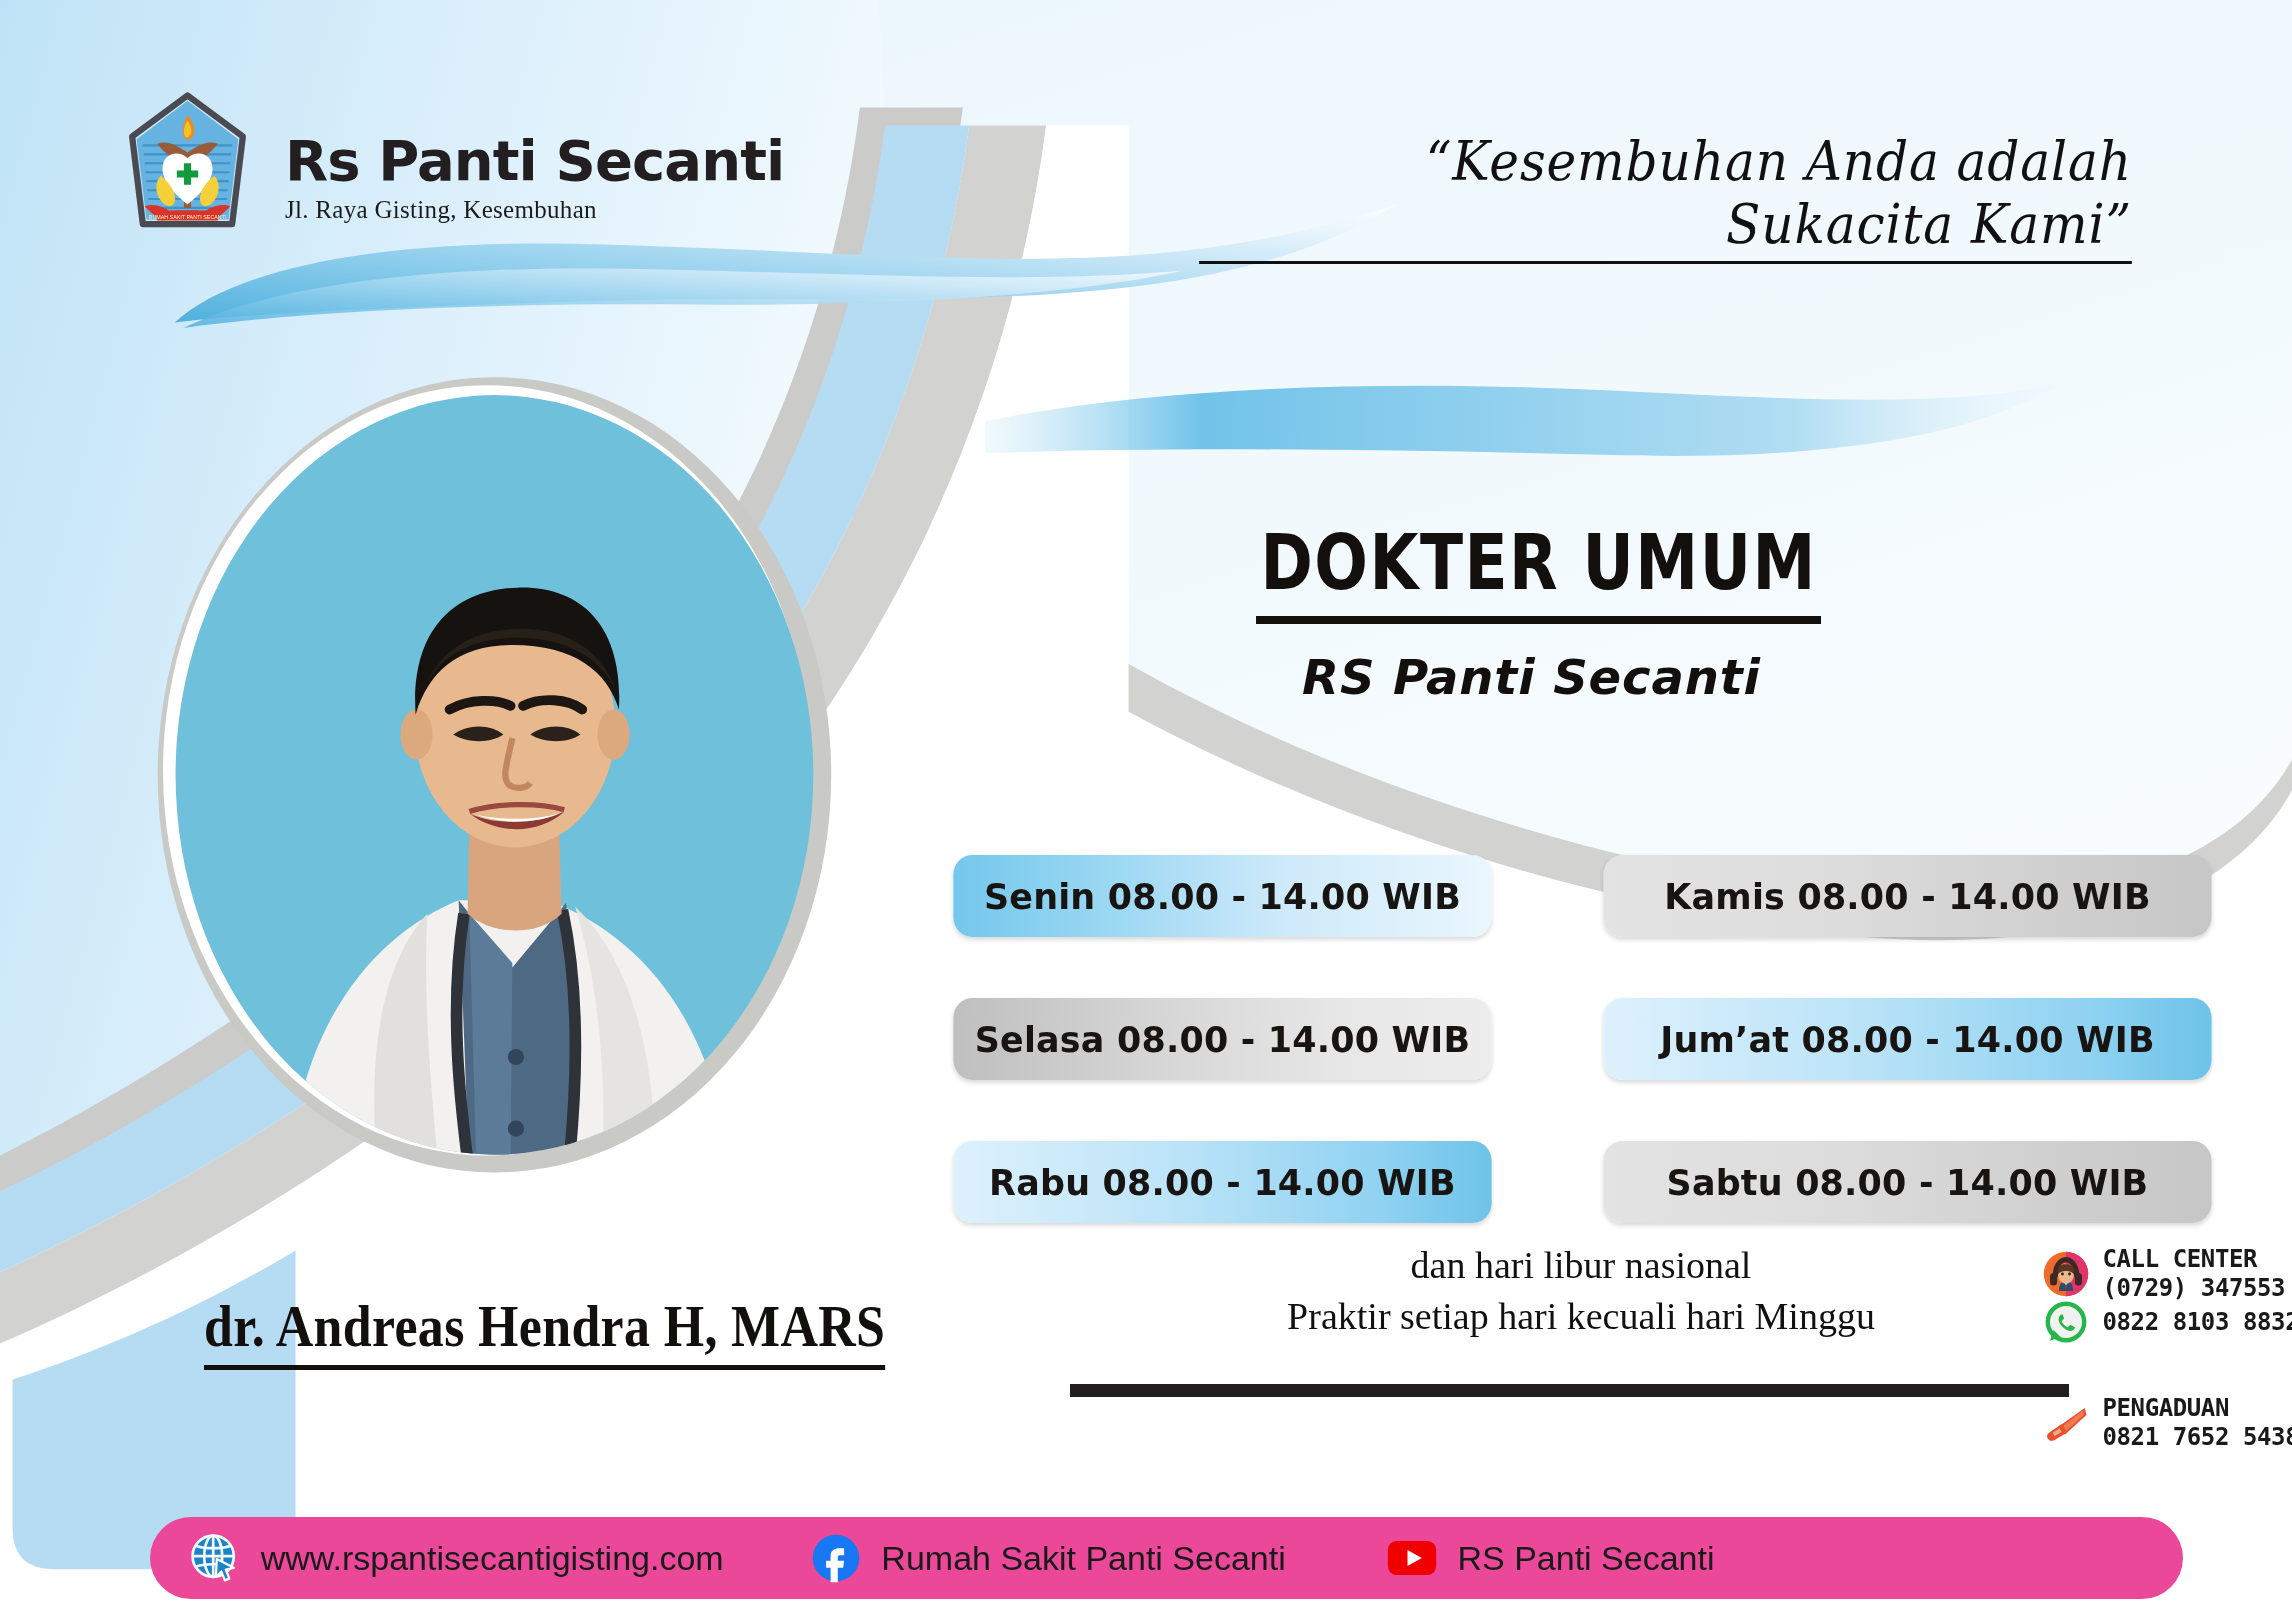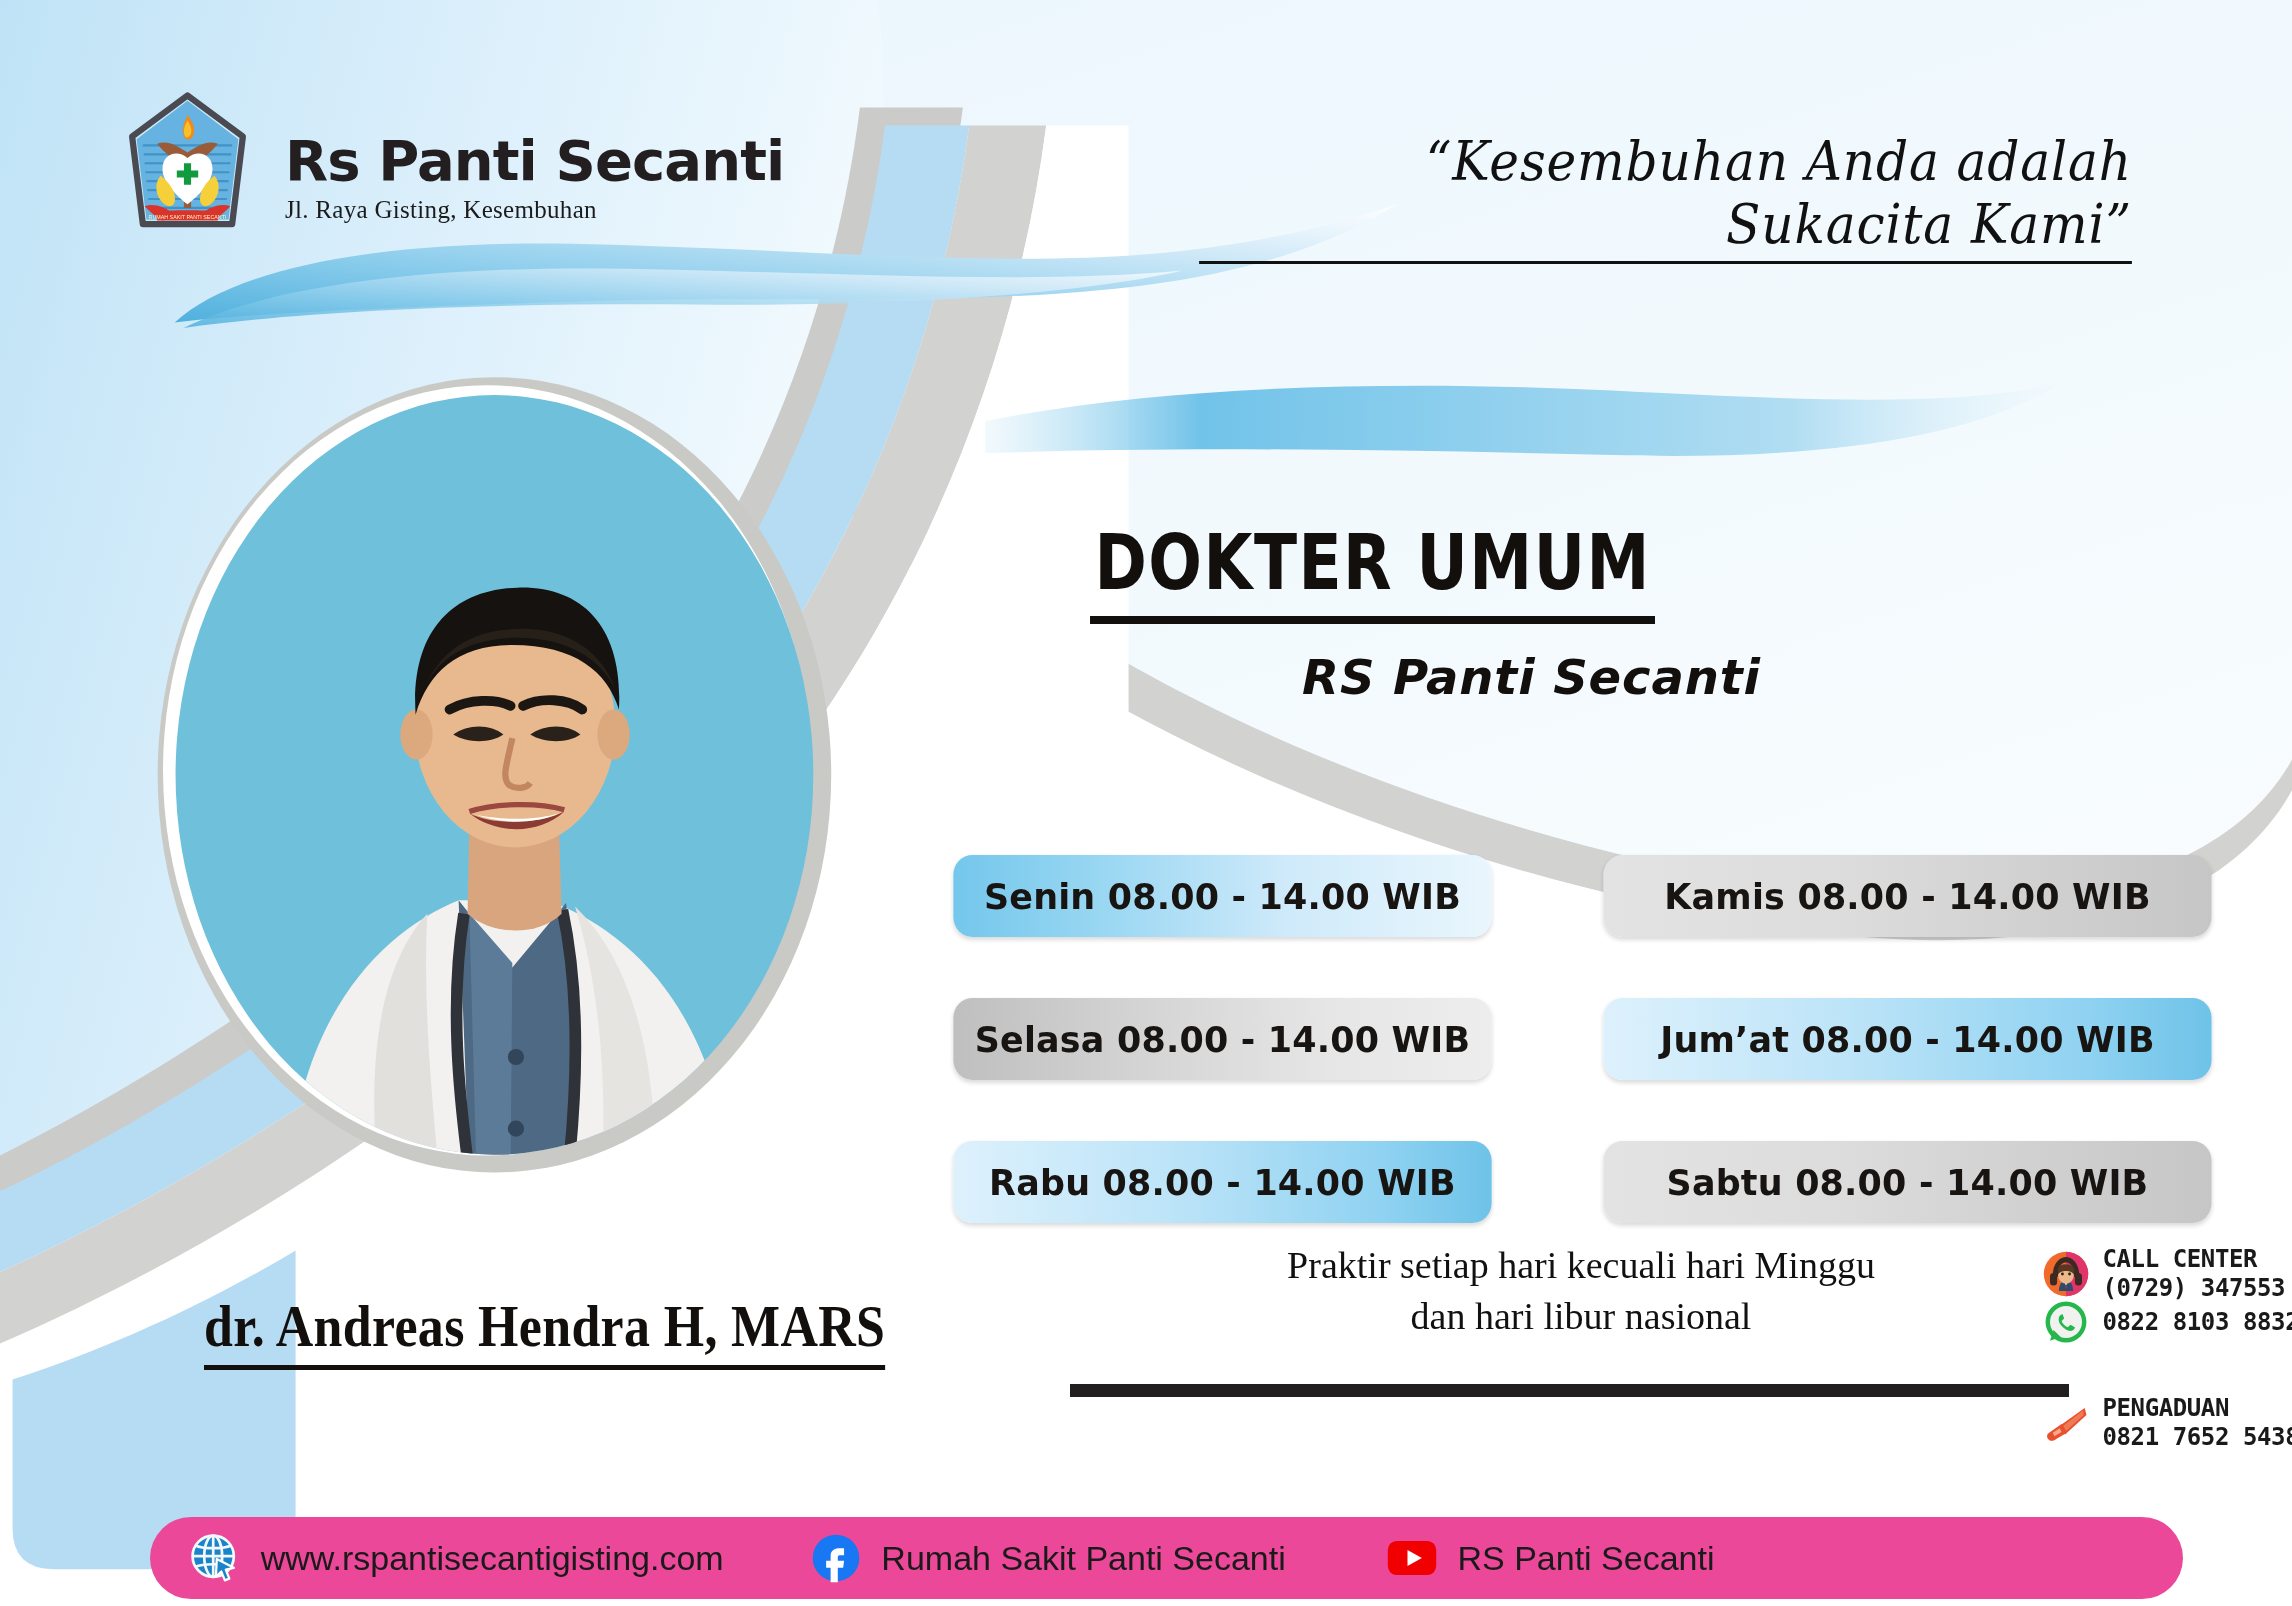--- a/index.html
+++ b/index.html
@@ -15,21 +15,21 @@
   .brand-name{font-size:56px;font-weight:700;color:#231f20;letter-spacing:-0.9px;line-height:1;font-family:"DejaVu Sans",sans-serif;}
   .brand-addr{font-size:25px;color:#1b1b1b;margin-top:7.2px;font-family:"Liberation Serif",serif;letter-spacing:0.3px;}
 
   .tagline{position:absolute;left:1164px;top:130px;width:1003px;text-align:right;}
   .tagline span{display:inline-block;font-family:"DejaVu Serif",serif;font-style:italic;font-size:54px;color:#111;
     border-bottom:3.6px solid #111;padding-bottom:5.4px;transform:scaleX(.93);letter-spacing:0.9px;}
 
   
   .title-main{position:absolute;left:985px;top:343px;width:1093px;text-align:center;
     font-family:"DejaVu Sans",sans-serif;font-size:97px;font-weight:400;color:#111;letter-spacing:1.8px;white-space:nowrap;}
-  .title-sub-wrap{position:absolute;left:1028px;top:518px;width:1093px;text-align:left;}
+  .title-sub-wrap{position:absolute;left:992px;top:518px;width:1093px;text-align:center;}
   .title-sub{display:inline-block;font-family:"DejaVu Sans",sans-serif;font-weight:700;font-size:77px;color:#120f0d;
     letter-spacing:1.8px;transform:scaleX(.82);border-bottom:8px solid #120f0d;padding:0 5.4px 9px 5.4px;}
   .title-hosp{position:absolute;left:985px;top:649px;width:1093px;text-align:center;
     font-family:"DejaVu Sans",sans-serif;font-weight:700;font-style:italic;font-size:48px;color:#120f0d;letter-spacing:0.9px;}
 
   
   .sched{position:absolute;left:945px;top:855px;width:1272px;}
   .sched-col{position:absolute;top:0;}
   .col-left{left:0;width:555px;}
   .col-right{left:649px;width:627px;}
@@ -237,22 +237,22 @@
       <div class="gap2"></div>
       <div class="pill gray-r">Sabtu 08.00 - 14.00 WIB</div>
     </div>
   </div>
 
   <div class="doc-name">
     <span>dr. Andreas Hendra H, MARS</span>
   </div>
 
   <div class="note">
+    <div>dan hari libur nasional</div>
     <div>Praktir setiap hari kecuali hari Minggu</div>
-    <div>dan hari libur nasional</div>
   </div>
   <div class="rule"></div>
 
   <div class="contacts">
     <div class="crow">
       <svg class="cicon" viewBox="0 0 54 54">
         <circle cx="27" cy="27" r="25" fill="#f06a2b"></circle>
         <path d="M27,2 a25,25 0 0 1 0,50 Z" fill="#e0356b"></path>
         <path d="M12,30 C12,15 20,8 27,8 C34,8 42,15 42,30 L36,30 C36,18 32,14 27,14 C22,14 18,18 18,30 Z" fill="#3b2a22"></path>
         <rect x="9" y="26" width="8" height="14" rx="4" fill="#3b2a22"></rect>

